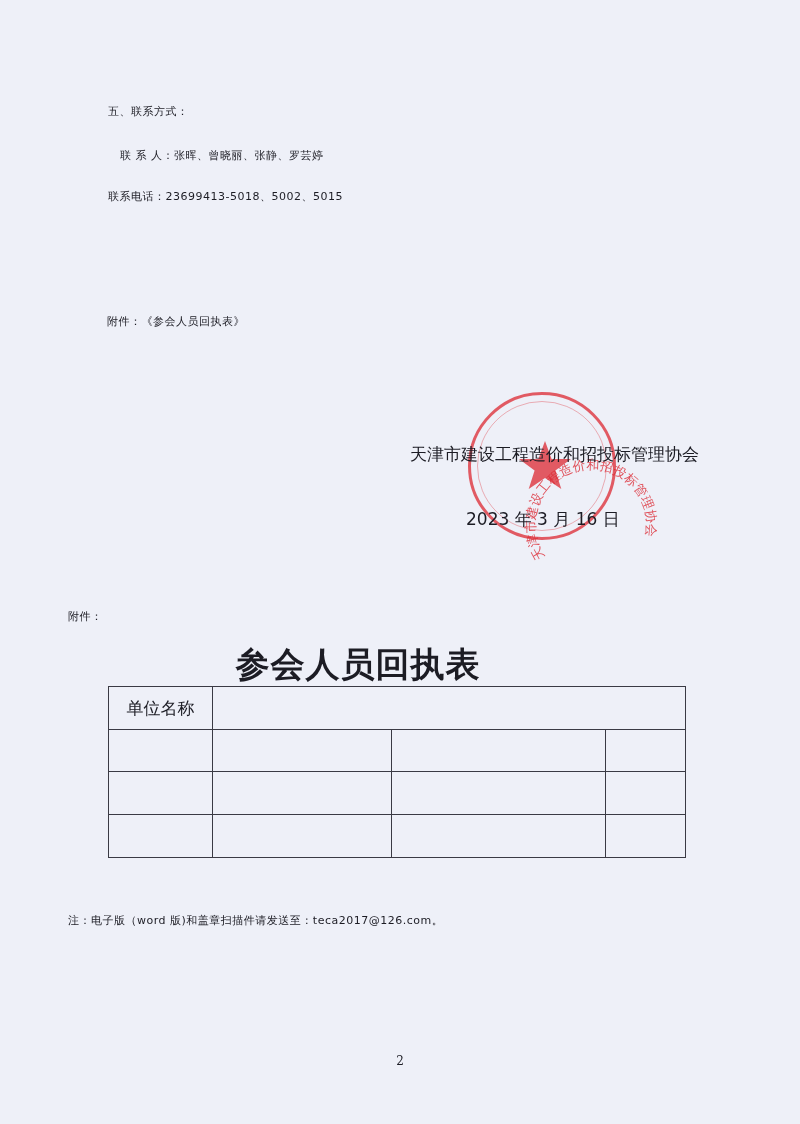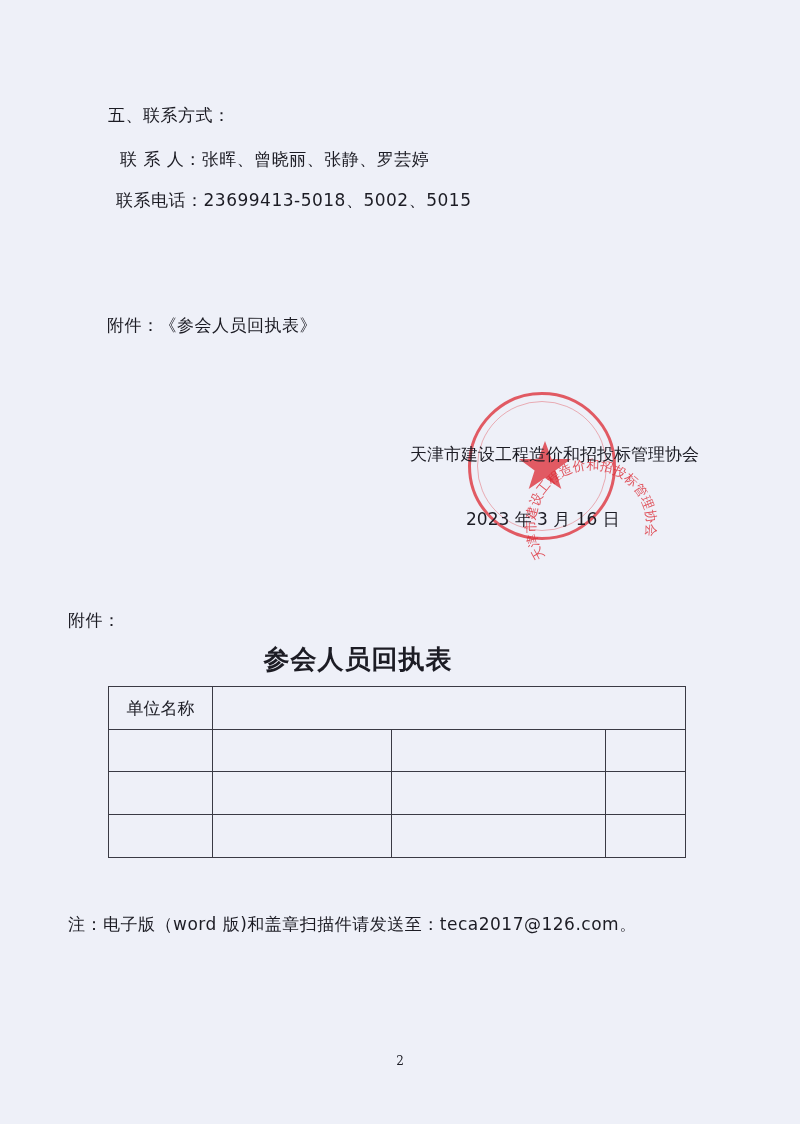--- a/index.html
+++ b/index.html
@@ -1,36 +1,36 @@
 <!DOCTYPE html>
 <html><head>
 <meta charset="utf-8">
 <style>
   html,body{margin:0;padding:0;}
   body{width:800px;height:1124px;background:#eef0f8;position:relative;overflow:hidden;
        font-family:"DejaVu Sans","Liberation Sans",sans-serif;color:#1c1c24;}
-  .line{position:absolute;font-size:17px;white-space:pre;letter-spacing:0.5px;}
+  .line{position:absolute;font-size:11px;white-space:pre;letter-spacing:0.5px;}
   .sig{position:absolute;font-size:17px;white-space:pre;z-index:2;}
   .seal{position:absolute;left:468px;top:392px;width:148px;height:148px;border-radius:50%;
         border:3px solid rgba(220,40,50,0.75);box-sizing:border-box;z-index:1;}
   .seal .inner{position:absolute;left:6px;top:6px;right:6px;bottom:6px;border-radius:50%;
         border:1px solid rgba(220,40,50,0.35);}
   .seal svg{position:absolute;left:46px;top:44px;}
   .seal-text{position:absolute;left:0;top:0;width:148px;height:148px;}
-  .title{position:absolute;left:0;width:716px;top:642px;text-align:center;font-size:26px;font-weight:bold;letter-spacing:1px;}
+  .title{position:absolute;left:0;width:716px;top:642px;text-align:center;font-size:34px;font-weight:bold;letter-spacing:1px;}
   table.form{position:absolute;left:108px;top:686px;width:578px;border-collapse:collapse;font-size:17px;}
   table.form td{border:1.5px solid #3a3a44;text-align:center;padding:0;}
   .pagenum{position:absolute;left:0;width:800px;top:1054px;text-align:center;font-size:12px;font-family:"DejaVu Serif",serif;}
 </style>
 </head>
 <body>
 
 <div class="line" style="left:108px;top:104px;">五、联系方式：</div>
 <div class="line" style="left:108px;top:148px;margin-left:12px;">联 系 人：张晖、曾晓丽、张静、罗芸婷</div>
-<div class="line" style="left:108px;top:189px;margin-left:8px;">联系电话：23699413-5018、5002、5015</div>
+<div class="line" style="left:108px;top:189px;">联系电话：23699413-5018、5002、5015</div>
 
 <div class="line" style="left:72px;top:314px;margin-left:35px;">附件：《参会人员回执表》</div>
 
 <div class="seal">
   <div class="inner"></div>
   <svg width="56" height="56" viewBox="0 0 56 56">
     <polygon points="28,2 34.6,20 54,20 38.4,31.5 44.3,50 28,39 11.7,50 17.6,31.5 2,20 21.4,20" fill="rgba(220,40,50,0.75)"></polygon>
   </svg>
   <svg class="seal-text" viewBox="0 0 148 148">
     <defs>

